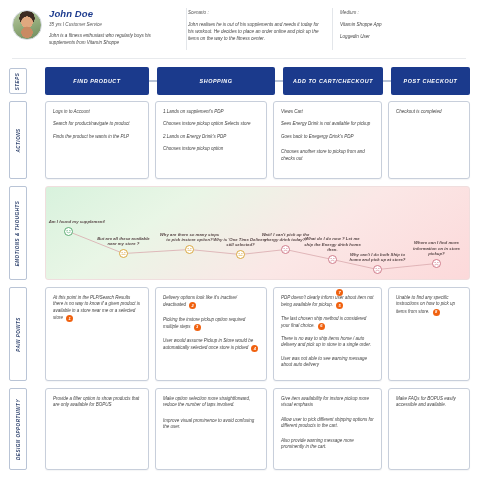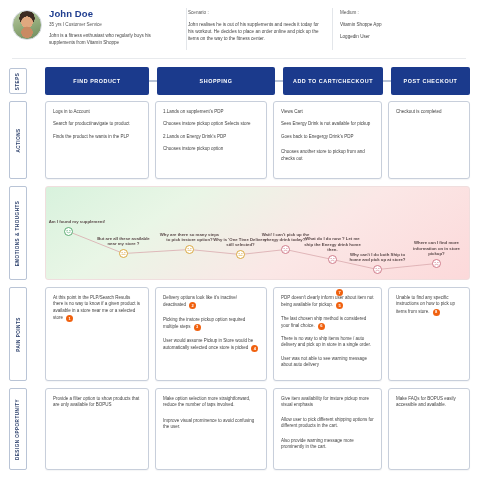--- a/index.html
+++ b/index.html
@@ -3,21 +3,21 @@
 <meta charset="utf-8">
 <style>
   html,body{margin:0;padding:0;}
   body{
     width:478px;height:478px;overflow:hidden;
     background:#ffffff;
     font-family:"Liberation Sans", sans-serif;
     color:#3d3d3d;
     -webkit-font-smoothing:antialiased;
   }
-  .page{position:relative;width:478px;height:478px;}
+  .page{position:relative;width:478px;height:478px;font-style:italic;}
 
   
   .header{position:absolute;left:0;top:0;width:478px;height:60px;display:flex;align-items:flex-start;}
   .persona{display:flex;align-items:flex-start;padding:8px 0 0 12px;width:178px;box-sizing:border-box;}
   .avatar{
     width:30px;height:30px;border-radius:50%;flex:0 0 30px;margin-right:7px;margin-top:2px;
     background:
       radial-gradient(circle at 50% 76%, #c98a63 0 22%, rgba(201,138,99,0) 23%),
       radial-gradient(circle at 50% 40%, #e0a87f 0 26%, rgba(224,168,127,0) 27%),
       radial-gradient(circle at 50% 26%, #3b2b22 0 30%, rgba(59,43,34,0) 31%),

